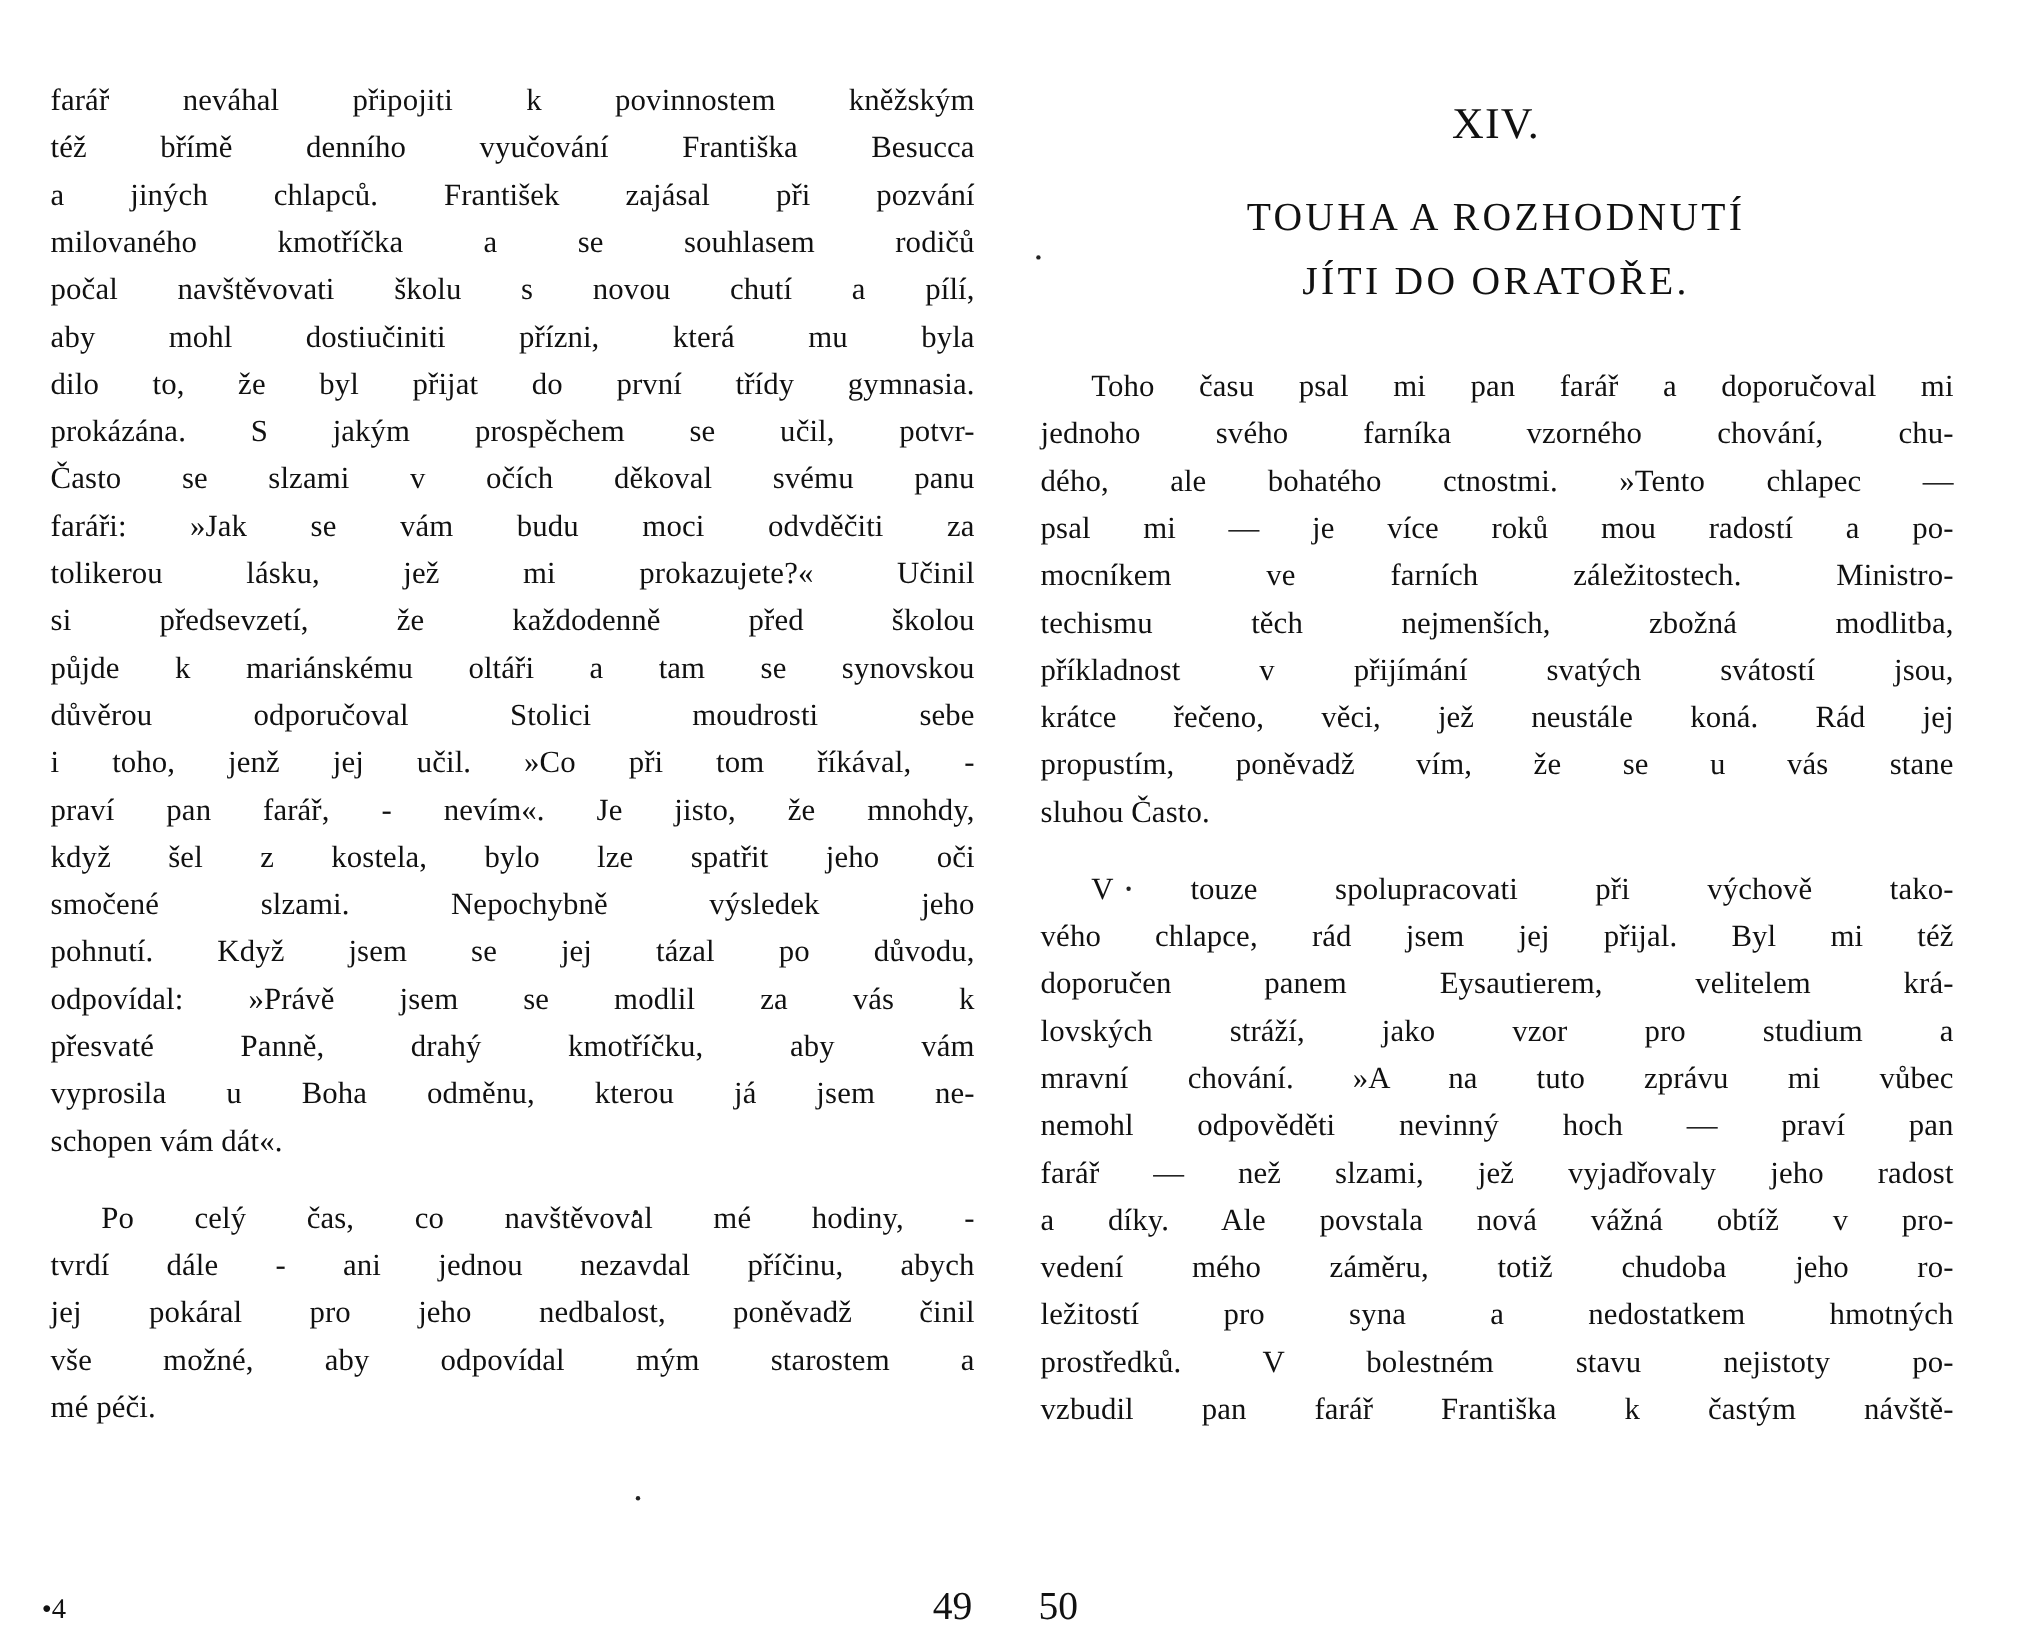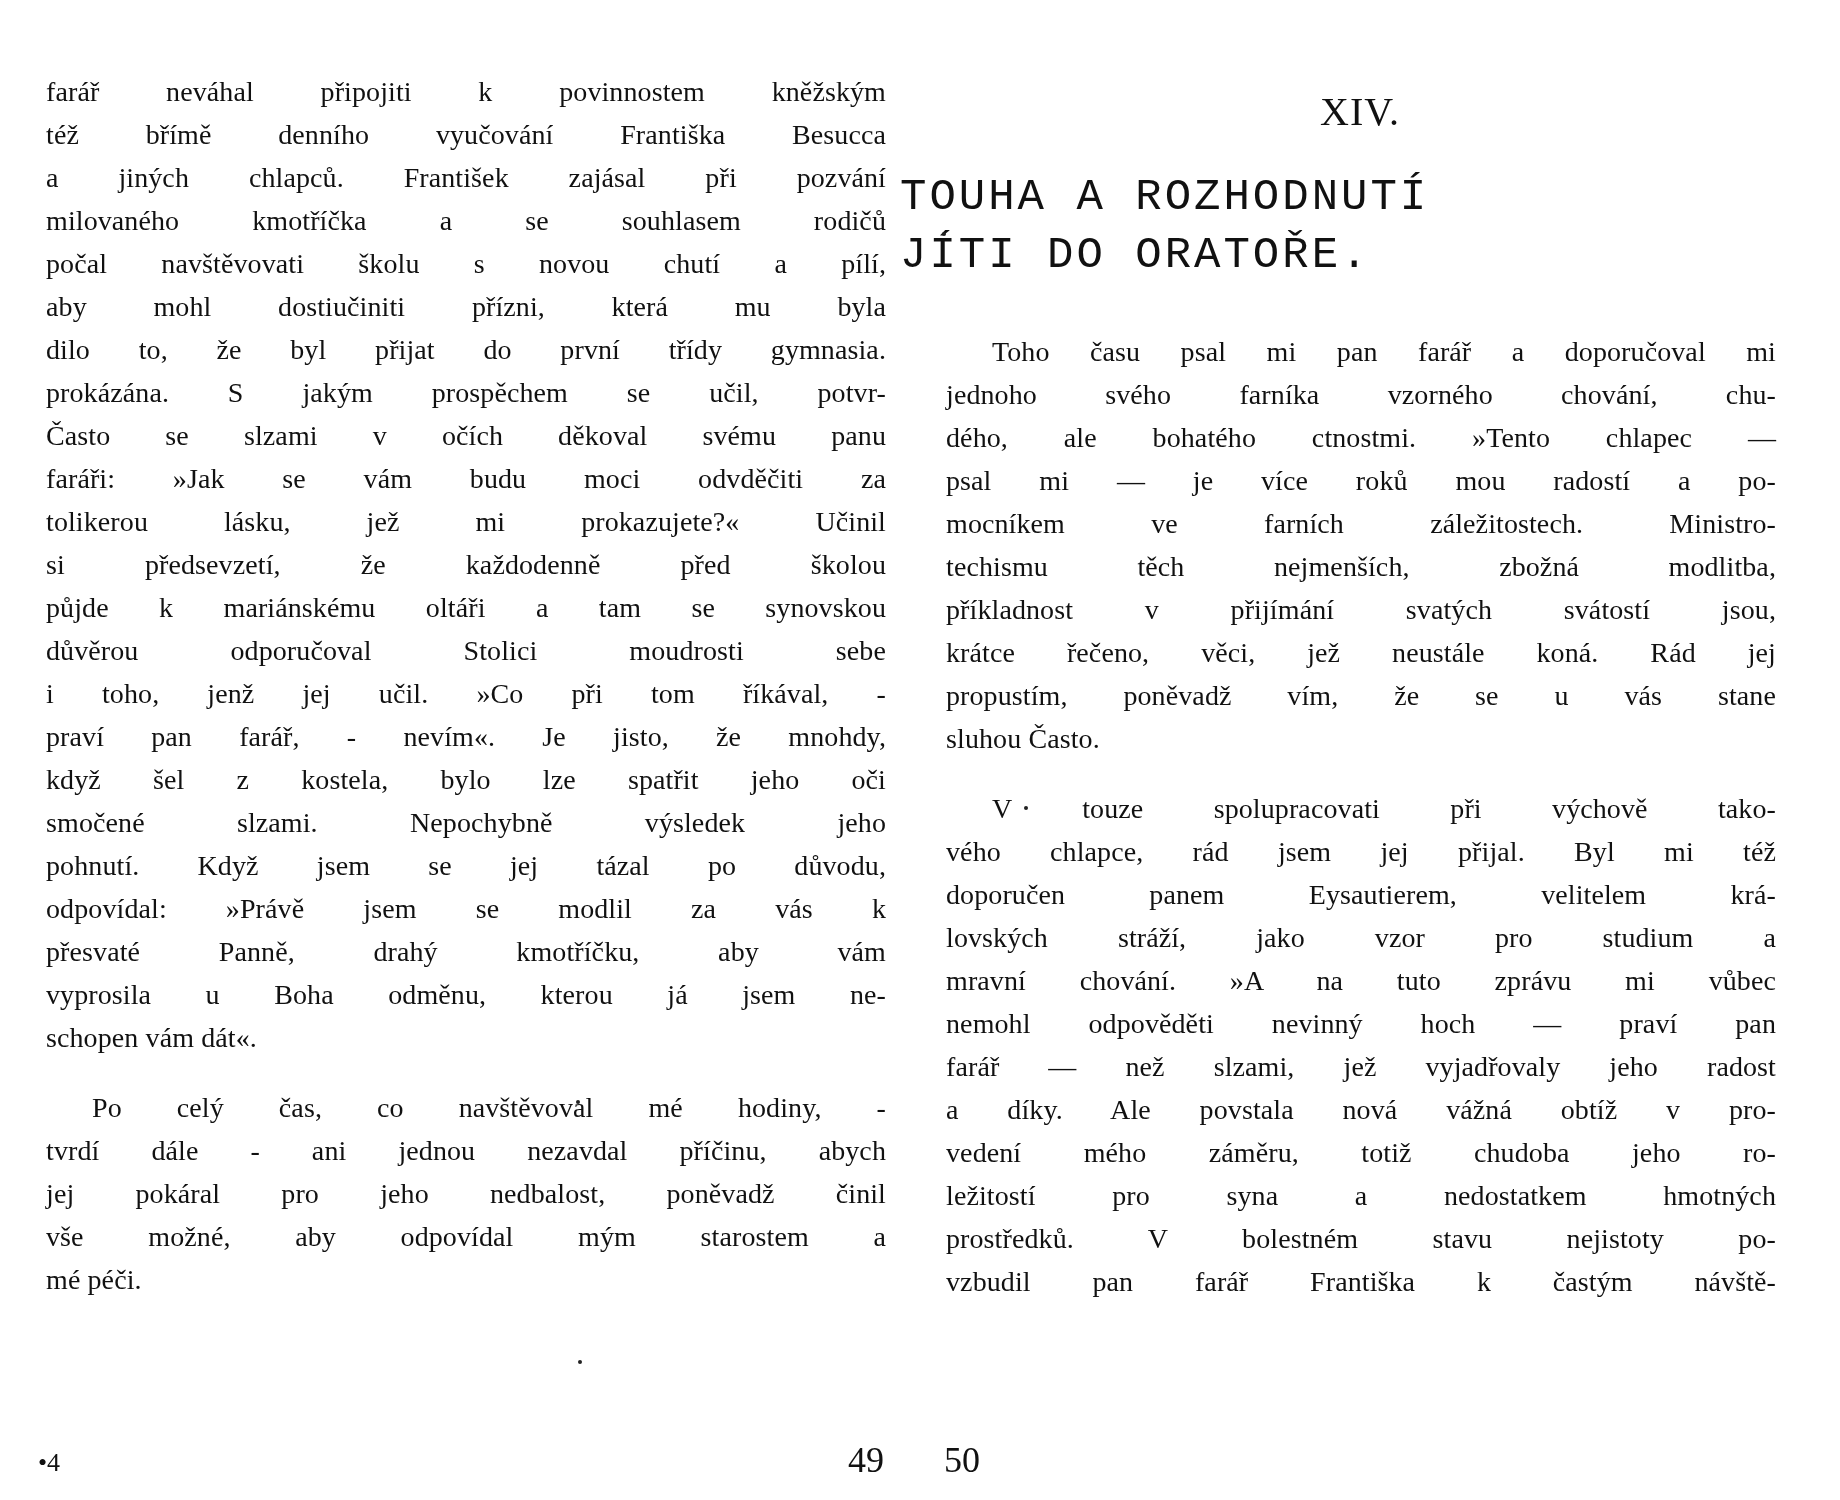--- a/index.html
+++ b/index.html
@@ -30,22 +30,22 @@
     .line.indent { padding-left: 46px; }
     .para-gap { height: 27px; }
 
     .chapter-number {
       position: absolute; left: 0; width: 920px; top: 88px;
       text-align: center; font-size: 40px; letter-spacing: 1px;
       font-family: "Liberation Serif", "DejaVu Serif", serif;
     }
     .chapter-title {
       position: absolute; left: 0; width: 920px; top: 168px;
-      font-size: 44px; line-height: 58px; letter-spacing: 3px;
-      font-family: Liberation Mono, monospace;
+      text-align: center; font-size: 36px; line-height: 58px; letter-spacing: 3px;
+      font-family: Liberation Serif, serif;
     }
     .chapter-title span { display: block; }
 
     .page-number {
       position: absolute; top: 1440px; font-size: 36px; line-height: 40px;
       font-family: "Liberation Serif", "DejaVu Serif", serif;
     }
     .page-left .page-number { left: 848px; }
     .page-right .page-number { left: 44px; }
     .signature-mark {

